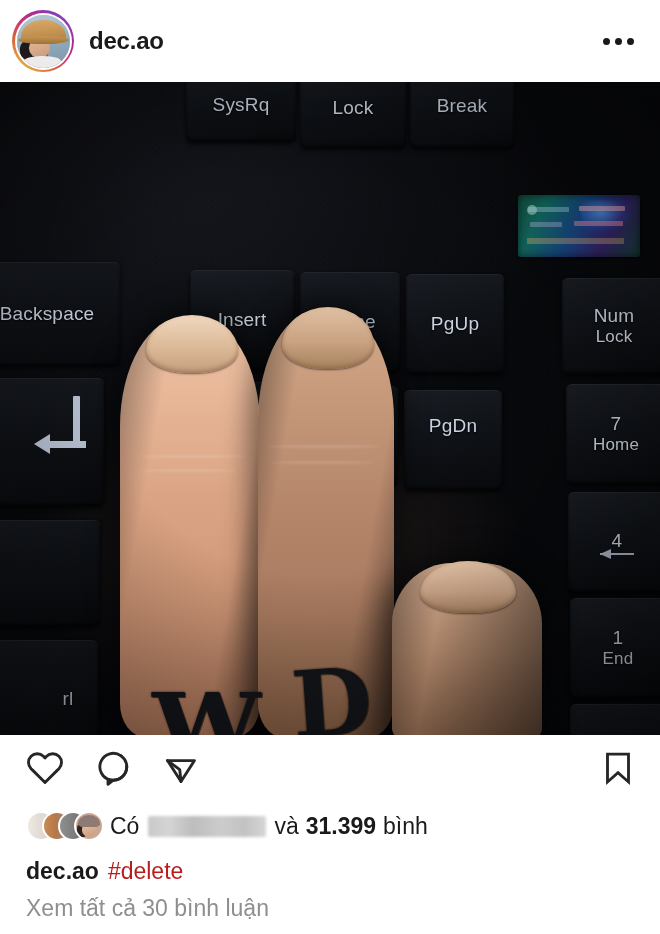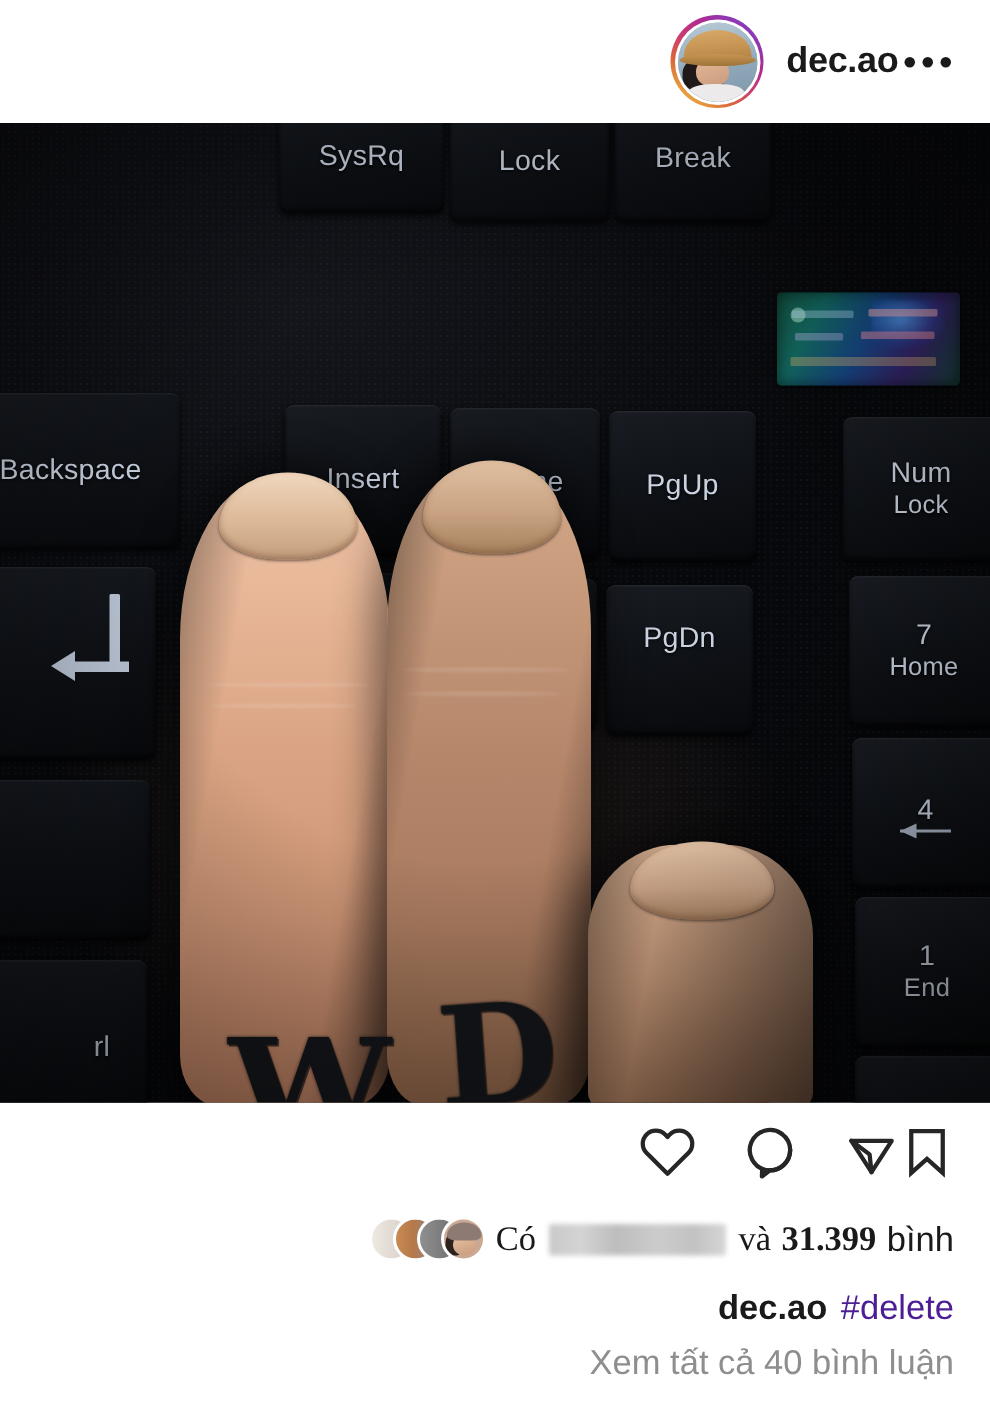--- a/index.html
+++ b/index.html
@@ -12,21 +12,20 @@
     overflow: hidden;
   }
 
   .post {
     width: 660px;
     height: 934px;
     background: #ffffff;
     display: flex;
     flex-direction: column;
     position: relative;
-    align-items: flex-end;
   }
 
   
   .post-header {
     height: 82px;
     flex: 0 0 82px;
     display: flex;
     align-items: center;
     padding: 0 22px 0 12px;
     background: #ffffff;
@@ -366,21 +365,21 @@
 
   .likes-text {
     font-size: 23px;
     color: #1a1a1a;
     margin-left: 6px;
     white-space: nowrap;
     display: flex;
     align-items: center;
     gap: 0;
   }
-  .likes-text .w { margin-right: 7px; font-family: Liberation Serif, serif; }
+  .likes-text .w { margin-right: 7px; }
   .likes-text b { font-weight: bold; }
   .redact {
     display: inline-block;
     width: 118px; height: 21px;
     margin: 0 8px 0 2px;
     background: linear-gradient(90deg,#c9c9c9 0%, #d4d4d4 18%, #bdbdbd 38%, #cccccc 62%, #c2c2c2 82%, #d6d6d6 100%);
     filter: blur(1.6px);
     vertical-align: middle;
     border-radius: 2px;
   }
@@ -389,21 +388,21 @@
   .caption {
     padding: 4px 24px 0 26px;
     font-size: 23px;
     color: #1a1a1a;
     height: 40px;
     flex: 0 0 40px;
     display: flex;
     align-items: center;
   }
   .caption .cap-user { font-weight: bold; margin-right: 9px; }
-  .caption .cap-tag { color: #4c1d95; }
+  .caption .cap-tag { color: #b91c1c; }
 
   
   .comments {
     padding: 6px 24px 0 26px;
     font-size: 23px;
     color: #8e8e8e;
     flex: 1 1 auto;
     cursor: pointer;
   }
 </style>
@@ -583,15 +582,15 @@
       <b class="w">31.399</b>
       <span>bình</span>
     </div>
   </div>
 
   <div class="caption">
     <span class="cap-user">dec.ao</span>
     <span class="cap-tag">#delete</span>
   </div>
 
-  <div class="comments">Xem tất cả 40 bình luận</div>
+  <div class="comments">Xem tất cả 30 bình luận</div>
 
 </div>
 
 </body></html>

